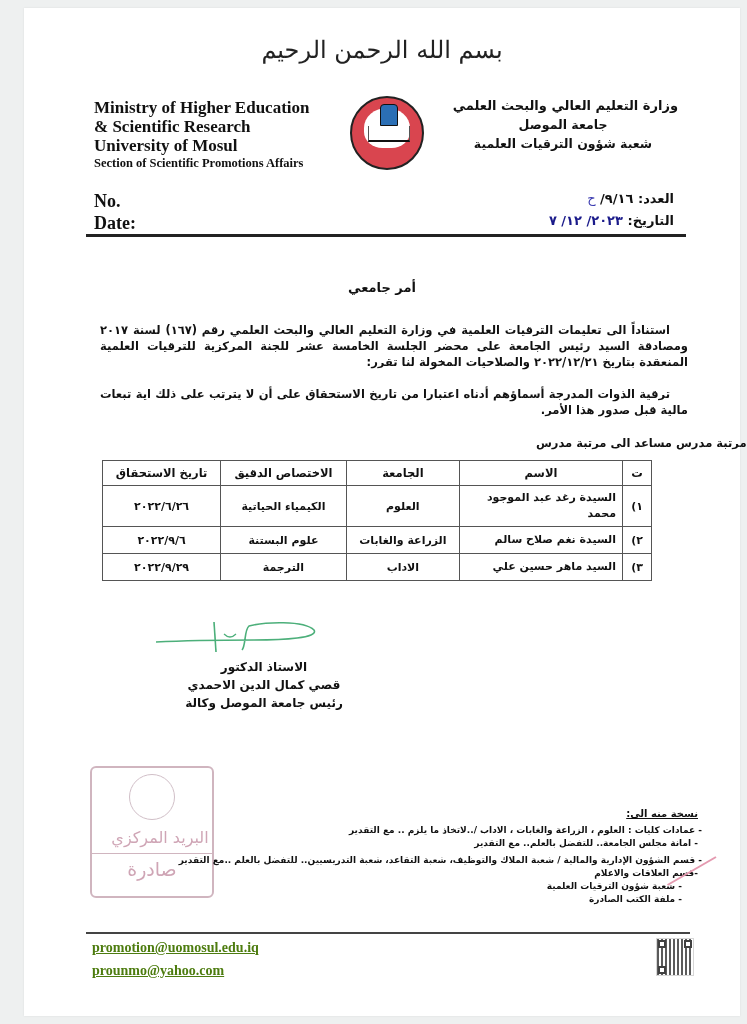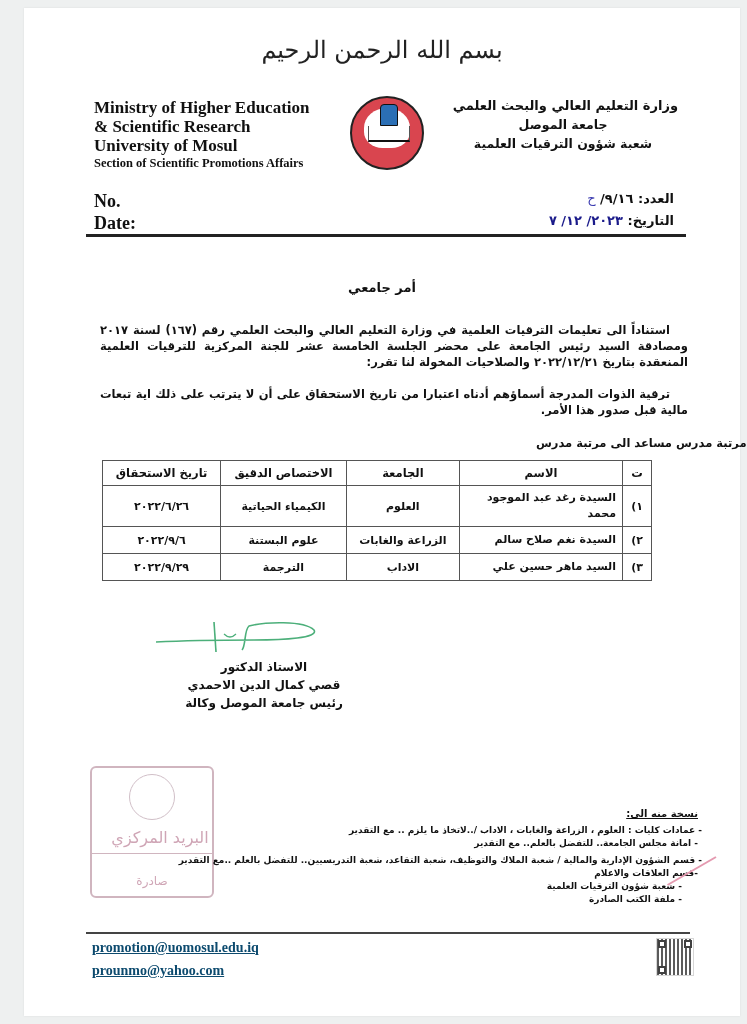--- a/index.html
+++ b/index.html
@@ -29,29 +29,29 @@
   table.promo th, table.promo td { border:1px solid #555; padding:3px 6px; text-align:center; vertical-align:middle; }
   table.promo th { font-size:11.5px; height:18px; }
   table.promo td { height:20px; }
   table.promo td.name { text-align:right; width:150px; line-height:16px; }
   table.promo td.num { width:16px; }
   .sig { left:130px; top:608px; width:170px; height:40px; }
   .sig-text { left:140px; top:650px; width:200px; text-align:center; direction:rtl; font-weight:bold; font-size:12px; line-height:18px; color:#111; }
   .stamp { left:66px; top:758px; width:120px; height:128px; border:2px solid #c8a9b5; border-radius:6px; color:#c796a9; text-align:center; direction:rtl; font-size:15px; opacity:0.85; }
   .stamp .circ { width:44px; height:44px; border:1px solid #c8b3bd; border-radius:50%; margin:6px auto 2px; }
   .stamp .l1 { font-size:16px; margin-top:8px; letter-spacing:1px;padding-left:16px; }
-  .stamp .l2 { font-size:12px; margin-top:6px; border-top:1px solid #c8a9b5; padding-top:20px; }
+  .stamp .l2 { font-size:19px; margin-top:6px; border-top:1px solid #c8a9b5; padding-top:4px; }
   .cc-head { right:42px; top:800px; direction:rtl; font-weight:bold; font-size:10px; color:#111; text-decoration:underline; }
   .cc-list { right:38px; top:816px; width:460px; direction:rtl; text-align:right; font-weight:bold; font-size:9px; line-height:13px; color:#111; }
   .cc-list div { white-space:nowrap; }
   .cc-list .i2 { padding-right:4px; }
   .cc-list .i3 { padding-right:20px; }
   .tick { right:24px; top:848px; width:56px; height:2px; background:#e49ab0; transform:rotate(-30deg); transform-origin:right center; }
   .footer-rule { left:62px; top:924px; width:604px; height:2px; background:#444; }
-  .email { left:68px; font-family:"Liberation Serif", serif; font-weight:bold; font-size:14px; color:#0c4a6e; text-decoration:underline; }
+  .email { left:68px; font-family:"Liberation Serif", serif; font-weight:bold; font-size:14px; color:#4d7c0f; text-decoration:underline; }
   .qr { left:632px; top:930px; width:36px; height:36px; background:
         repeating-linear-gradient(90deg, #333 0 2px, #fff 2px 4px),
         repeating-linear-gradient(0deg, #444 0 2px, #fff 2px 5px); opacity:0.8; border:1px solid #ccc; }
   .qr .f { position:absolute; width:8px; height:8px; border:2px solid #111; background:#fff; box-sizing:border-box; }
 </style>
 </head>
 <body>
 
 <div class="page">
 

